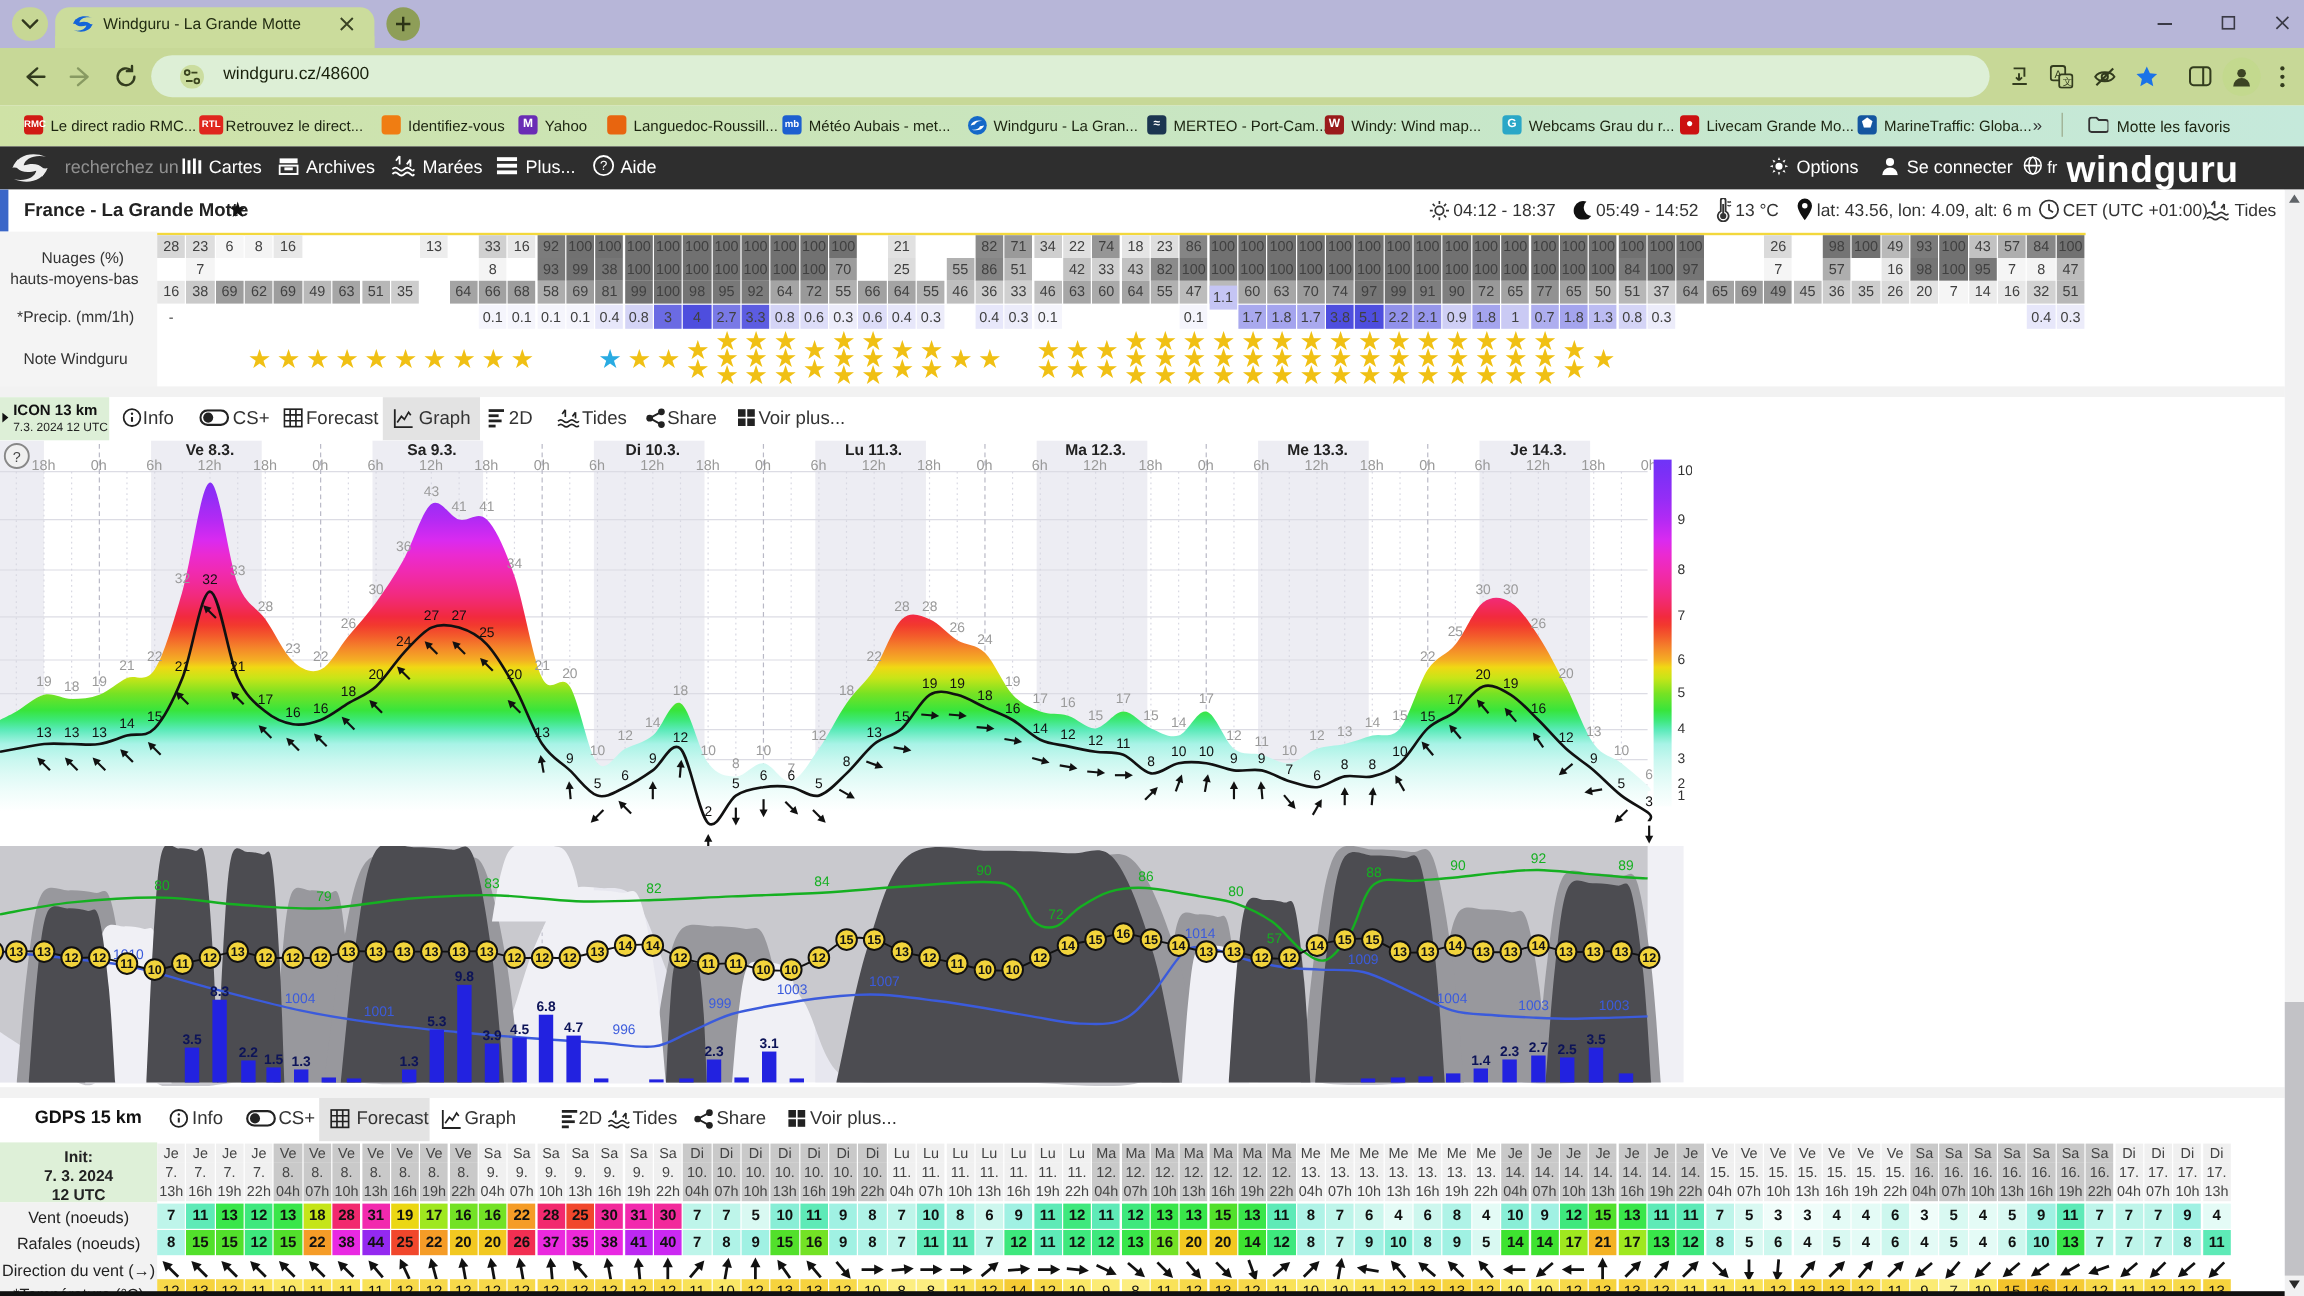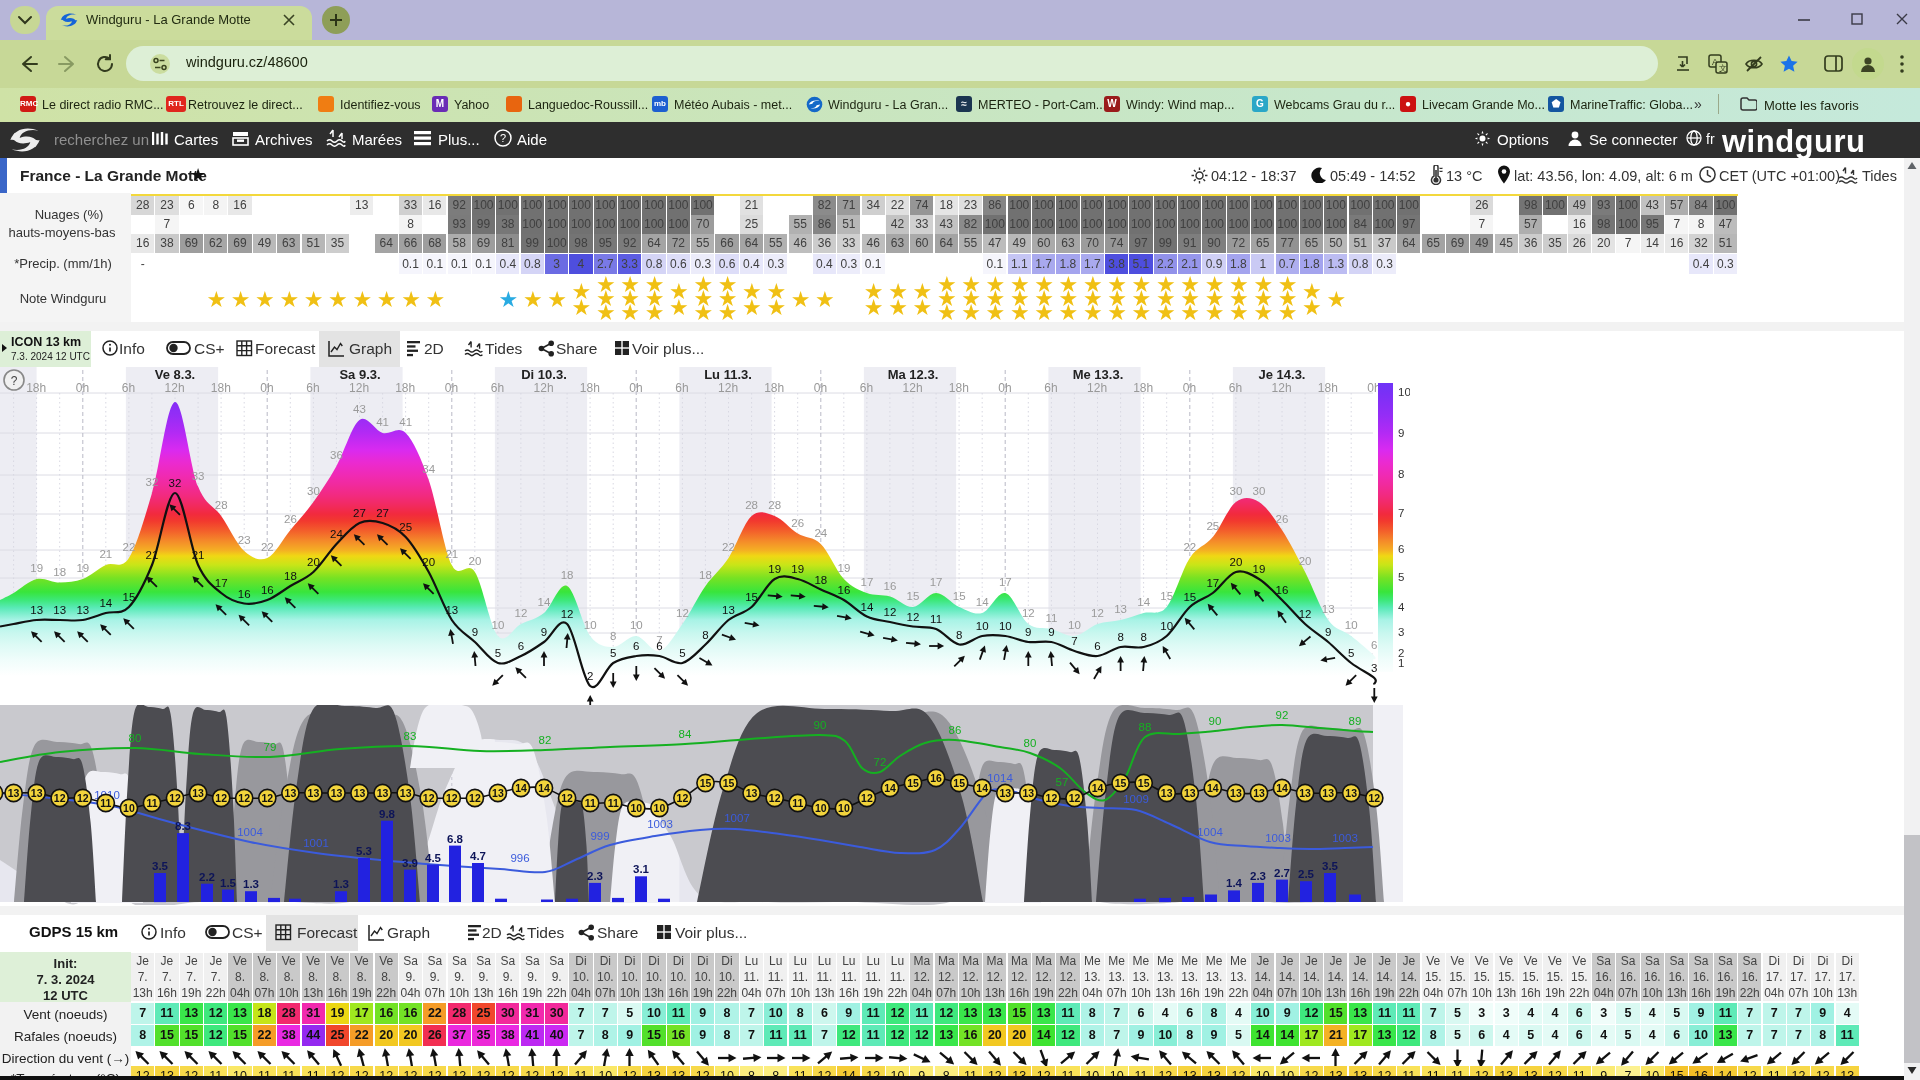--- a/index.html
+++ b/index.html
@@ -410,21 +410,21 @@
     <div class="pc" style="left:642.4px;top:254px;background:#d4d4f6">0.8</div>
     <div class="pc" style="left:666.7px;top:254px;background:#ddddf8">0.6</div>
     <div class="pc" style="left:691.1px;top:254px;background:#ececfa">0.3</div>
     <div class="pc" style="left:715.4px;top:254px;background:#ddddf8">0.6</div>
     <div class="pc" style="left:739.8px;top:254px;background:#e7e7fa">0.4</div>
     <div class="pc" style="left:764.1px;top:254px;background:#ececfa">0.3</div>
     <div class="pc" style="left:812.8px;top:254px;background:#e7e7fa">0.4</div>
     <div class="pc" style="left:837.2px;top:254px;background:#ececfa">0.3</div>
     <div class="pc" style="left:861.5px;top:254px;background:#f5f5fc">0.1</div>
     <div class="pc" style="left:983.2px;top:254px;background:#f5f5fc">0.1</div>
-    <div class="pc" style="left:1007.6px;top:254px;background:#c5c5f4">1.1</div>
+    <div class="pc" style="left:1007.6px;top:238px;background:#c5c5f4">1.1</div>
     <div class="pc" style="left:1032.0px;top:254px;background:#a9a9ee">1.7</div>
     <div class="pc" style="left:1056.3px;top:254px;background:#a4a4ee">1.8</div>
     <div class="pc" style="left:1080.7px;top:254px;background:#a9a9ee">1.7</div>
     <div class="pc" style="left:1105.0px;top:254px;background:#4e4ede">3.8</div>
     <div class="pc" style="left:1129.3px;top:254px;background:#4e4ede">5.1</div>
     <div class="pc" style="left:1153.7px;top:254px;background:#9191ea">2.2</div>
     <div class="pc" style="left:1178.0px;top:254px;background:#9696eb">2.1</div>
     <div class="pc" style="left:1202.4px;top:254px;background:#cfcff5">0.9</div>
     <div class="pc" style="left:1226.8px;top:254px;background:#a4a4ee">1.8</div>
     <div class="pc" style="left:1251.1px;top:254px;background:#cacaf4">1</div>

